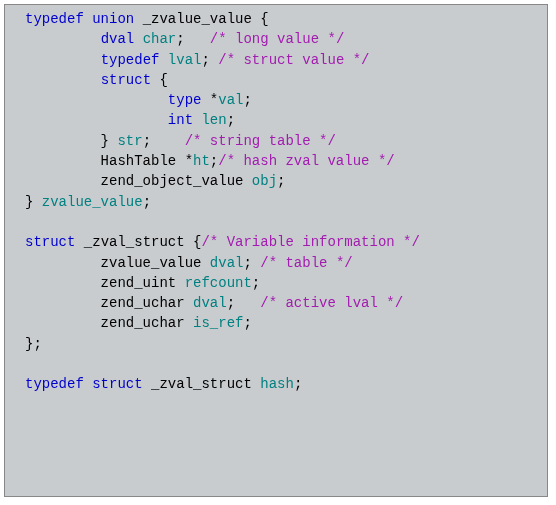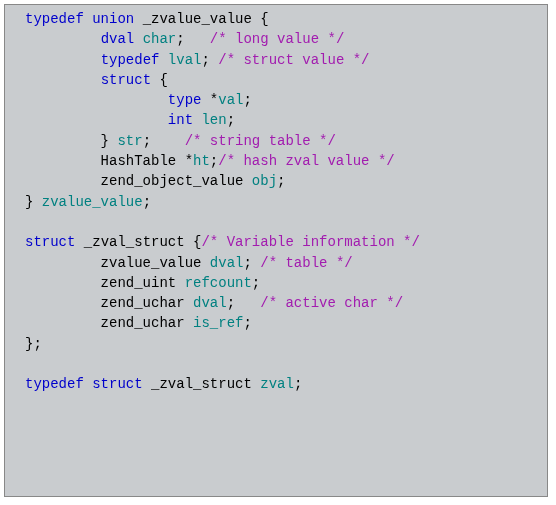--- a/index.html
+++ b/index.html
@@ -36,18 +36,18 @@
                  <span class="kw">type</span> *<span class="ident">val</span>;
                  <span class="kw">int</span> <span class="ident">len</span>;
          } <span class="ident">str</span>;    <span class="cmt">/* string table */</span>
          HashTable *<span class="ident">ht</span>;<span class="cmt">/* hash zval value */</span>
          zend_object_value <span class="ident">obj</span>;
 } <span class="ident">zvalue_value</span>;
 
 <span class="kw">struct</span> _zval_struct {<span class="cmt">/* Variable information */</span>
          zvalue_value <span class="ident">dval</span>; <span class="cmt">/* table */</span>
          zend_uint <span class="ident">refcount</span>;
-         zend_uchar <span class="ident">dval</span>;   <span class="cmt">/* active char */</span>
+         zend_uchar <span class="ident">dval</span>;   <span class="cmt">/* active lval */</span>
          zend_uchar <span class="ident">is_ref</span>;
 };
 
-<span class="kw">typedef</span> <span class="kw">struct</span> _zval_struct <span class="ident">zval</span>;
+<span class="kw">typedef</span> <span class="kw">struct</span> _zval_struct <span class="ident">hash</span>;
 </span></div>
 
 </body></html>

